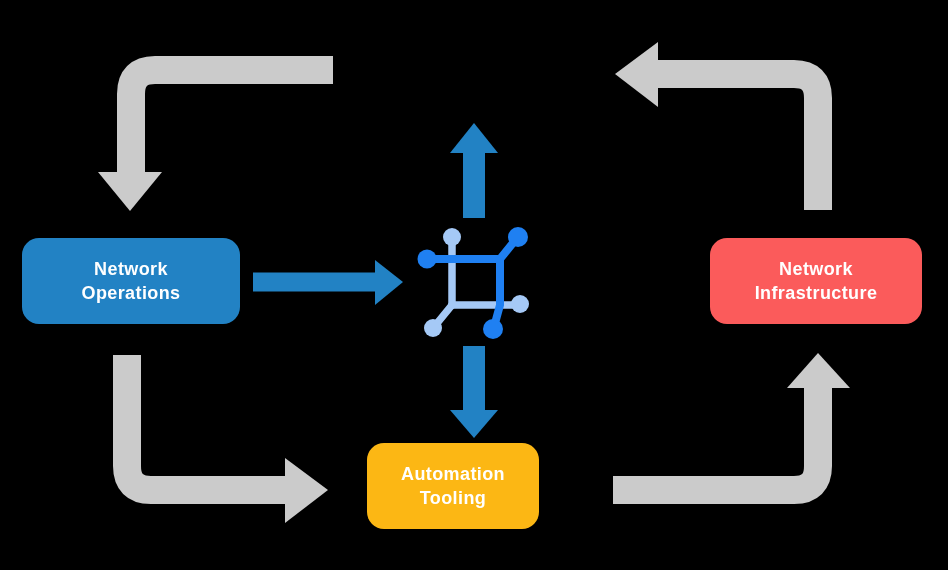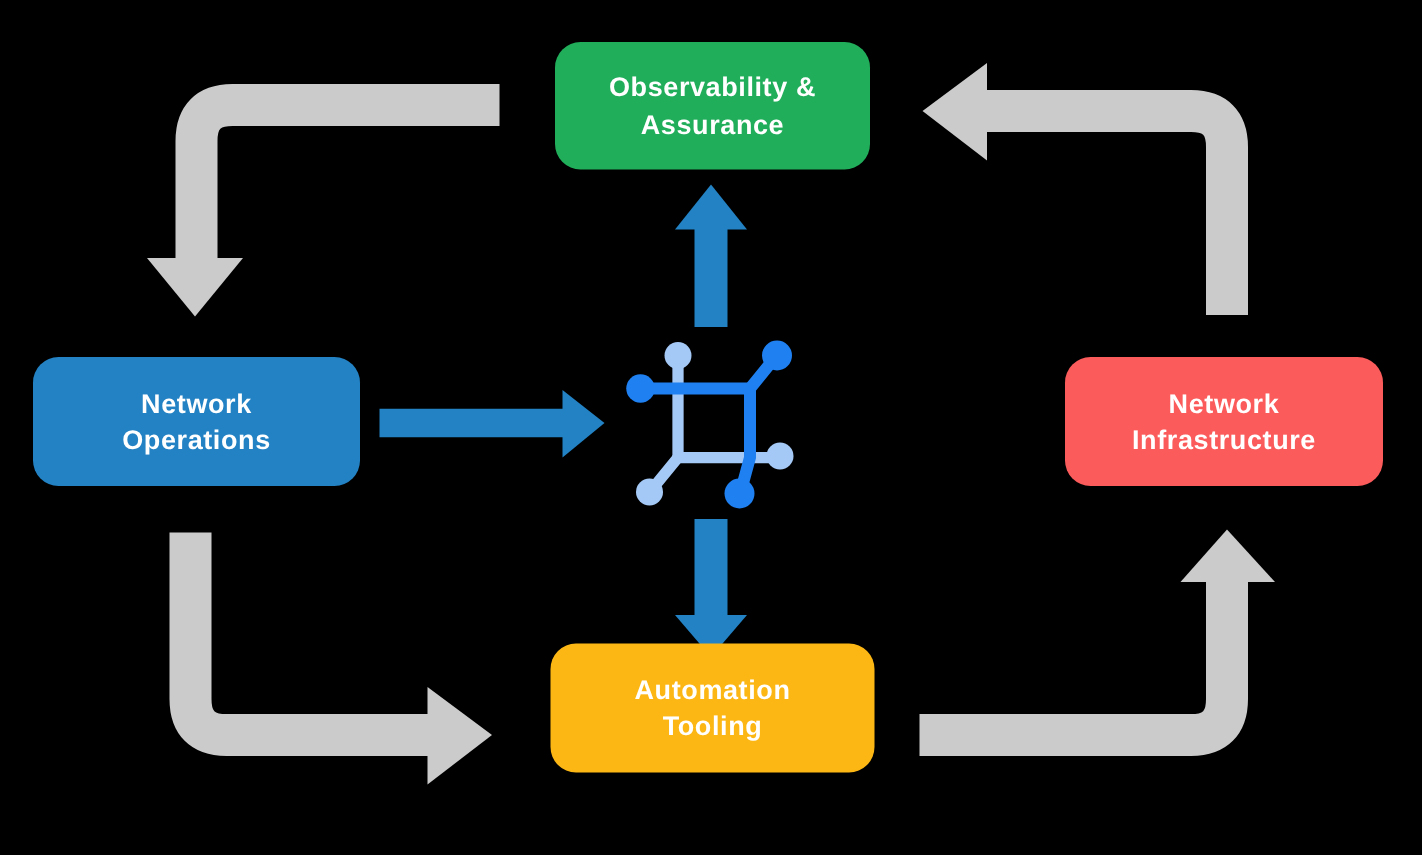--- a/index.html
+++ b/index.html
@@ -30,21 +30,21 @@
     font-size: 18px;
     font-weight: 600;
     letter-spacing: 0.4px;
     line-height: 1.35;
     text-align: center;
     white-space: pre-line;
   }
   .node-observability { left: 370px; top: 28px;  width: 210px; height: 85px; }
   .node-operations    { left: 22px;  top: 238px; width: 218px; height: 86px; }
   .node-infrastructure{ left: 710px; top: 238px; width: 212px; height: 86px; }
-  .node-automation    { left: 367px; top: 429px; width: 216px; height: 86px; }
+  .node-automation    { left: 367px; top: 443px; width: 172px; height: 86px; }
 
   .g-stroke { stroke: var(--arrow-gray, #CBCBCB); fill: none; }
   .g-fill   { fill: var(--arrow-gray, #CBCBCB); }
   .b-stroke { stroke: var(--arrow-blue, #2282C4); fill: none; }
   .b-fill   { fill: var(--arrow-blue, #2282C4); }
   .id-stroke{ stroke: var(--icon-dark, #1F80F2); fill: none; stroke-linecap: round; }
   .id-fill  { fill: var(--icon-dark, #1F80F2); }
   .il-stroke{ stroke: var(--icon-light, #A5C9F6); fill: none; stroke-linecap: round; }
   .il-fill  { fill: var(--icon-light, #A5C9F6); }
 </style>
@@ -101,22 +101,20 @@
 
       <path class="id-stroke" stroke-width="8" d="M12,34 L85,34"></path>
       <path class="id-stroke" stroke-width="8" d="M85,34 L102,13"></path>
       <path class="id-stroke" stroke-width="8" d="M85,34 L85,80 L79,102"></path>
       <circle class="id-fill" cx="12" cy="34" r="9.5"></circle>
       <circle class="id-fill" cx="103" cy="12" r="10"></circle>
       <circle class="id-fill" cx="78" cy="104" r="10"></circle>
     </g>
   </svg>
 
-  <div class="node-box node-observability" style="background-color: rgb(33, 174, 91);">Observability &amp;
-Assurance</div>
 
   <div class="node-box node-operations" style="background-color: rgb(34, 130, 196);">Network
 Operations</div>
 
   <div class="node-box node-infrastructure" style="background-color: rgb(251, 91, 91);">Network
 Infrastructure</div>
 
   <div class="node-box node-automation" style="background-color: rgb(252, 183, 20);">Automation
 Tooling</div>
 </div>

